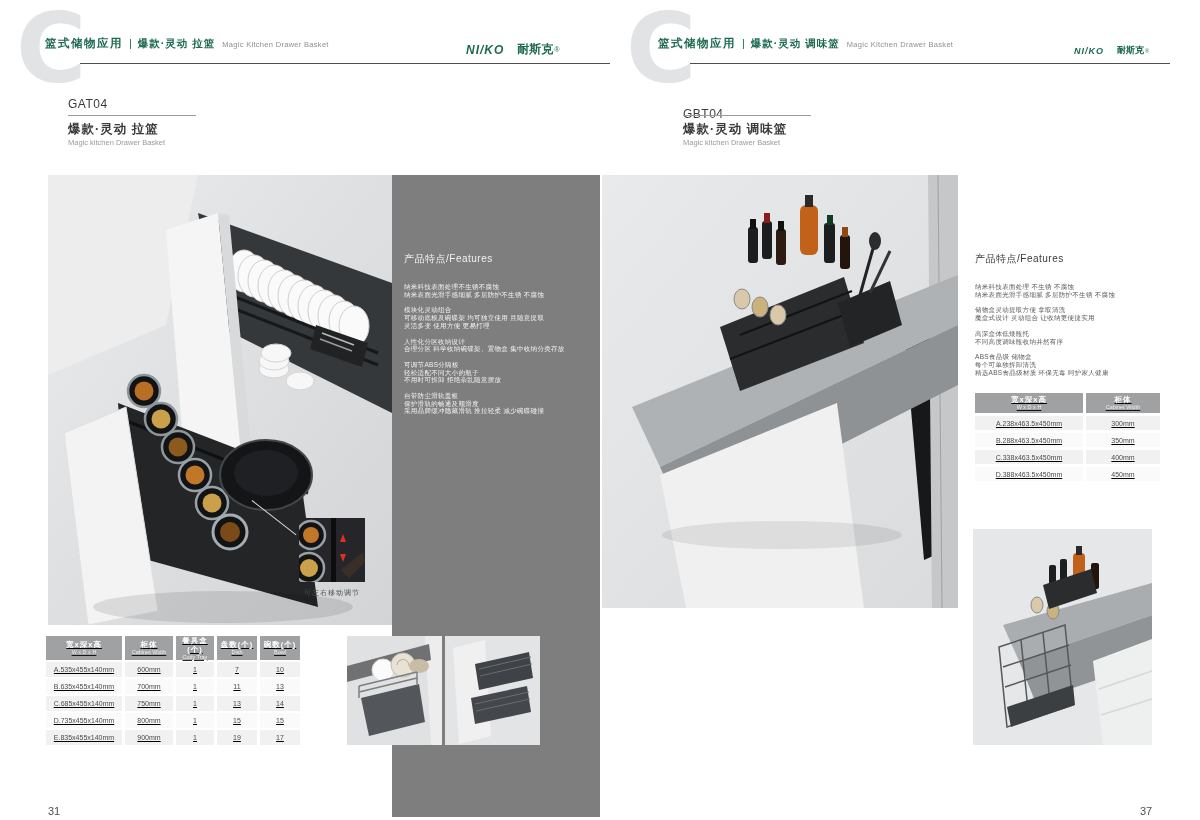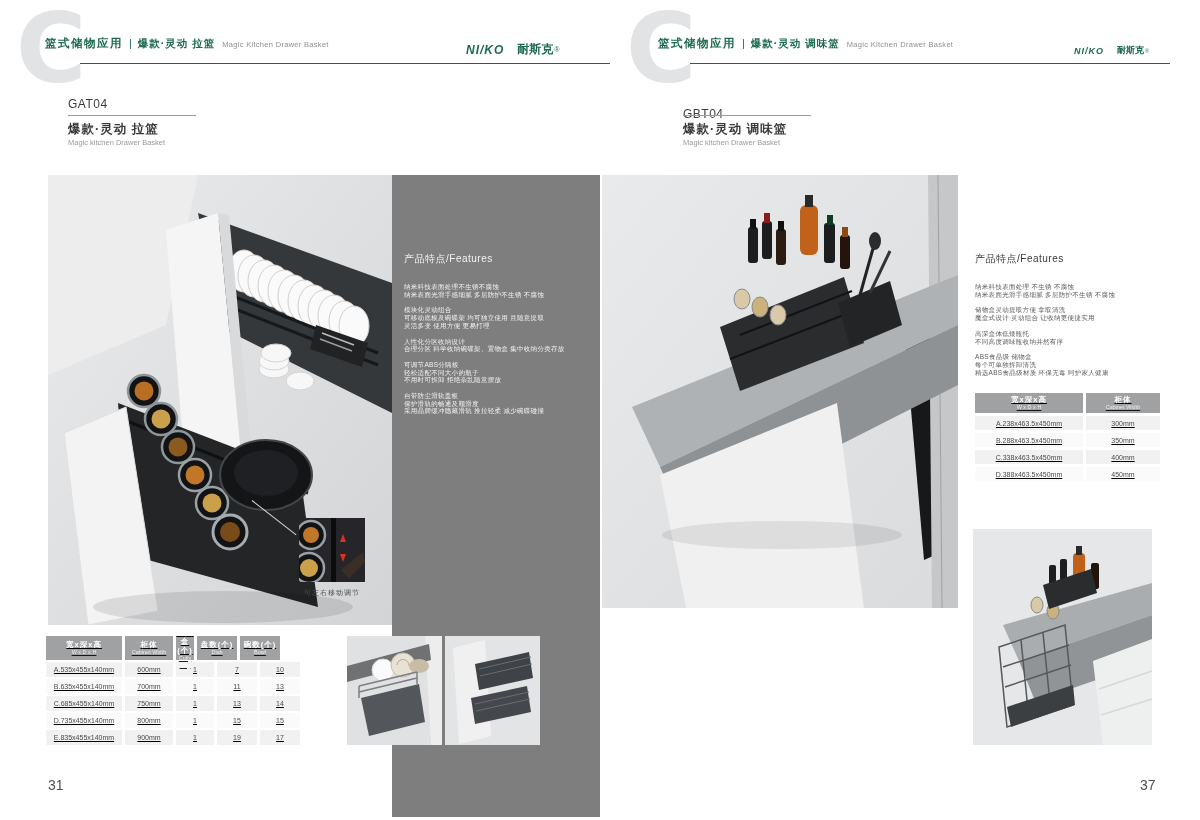--- a/index.html
+++ b/index.html
@@ -39,21 +39,21 @@
       display:flex;flex-direction:column;justify-content:center;}
   .th .cn{font-size:7.5px;font-weight:bold;letter-spacing:1px;line-height:9px;}
   .th .en{font-size:5.5px;opacity:.85;line-height:7px;}
   .td{text-align:center;font-size:7px;color:#4b4b4c;margin-right:3px;
       display:flex;align-items:center;justify-content:center;}
   .r-odd .td{background:#f1f1f2;}
   .r-even .td{background:#fafafa;}
   
   .gray-panel{position:absolute;background:#7e7e7e;}
   .caption{position:absolute;font-size:7px;color:#4a4a4b;text-align:center;letter-spacing:1px;}
-  .pageno{position:absolute;font-size:14px;color:#4f4f50;}
+  .pageno{position:absolute;font-size:11px;color:#4f4f50;margin-top:28px;}
   .leader{position:absolute;height:1px;background:#d6d7d8;transform-origin:left center;}
   svg{display:block;}
 </style>
 </head>
 <body>
 
 <div id="spread">
 
   <div class="cmark" style="left:16px;top:6px;">C</div>
   <div class="hdr" style="left:45px;top:36px;">
@@ -194,21 +194,21 @@
   <div class="tbl" style="left:46px;top:636px;">
     <div class="trow">
       <div class="th" style="width:76px;height:24px;">
           <span class="cn">宽x深x高</span>
           <span class="en">W x D x H</span>
         </div>
       <div class="th" style="width:48px;height:24px;">
           <span class="cn">柜体</span>
           <span class="en">Cabinet Width</span>
         </div>
-      <div class="th" style="width:18px;height:24px;">
+      <div class="th" style="width:38px;height:24px;">
           <span class="cn">餐具盒(个)</span>
           <span class="en">Cutly Tray</span>
         </div>
       <div class="th" style="width:40px;height:24px;">
           <span class="cn">盘数(个)</span>
           <span class="en">Dish</span>
         </div>
       <div class="th" style="width:40px;height:24px;">
           <span class="cn">碗数(个)</span>
           <span class="en">Bowl</span>

